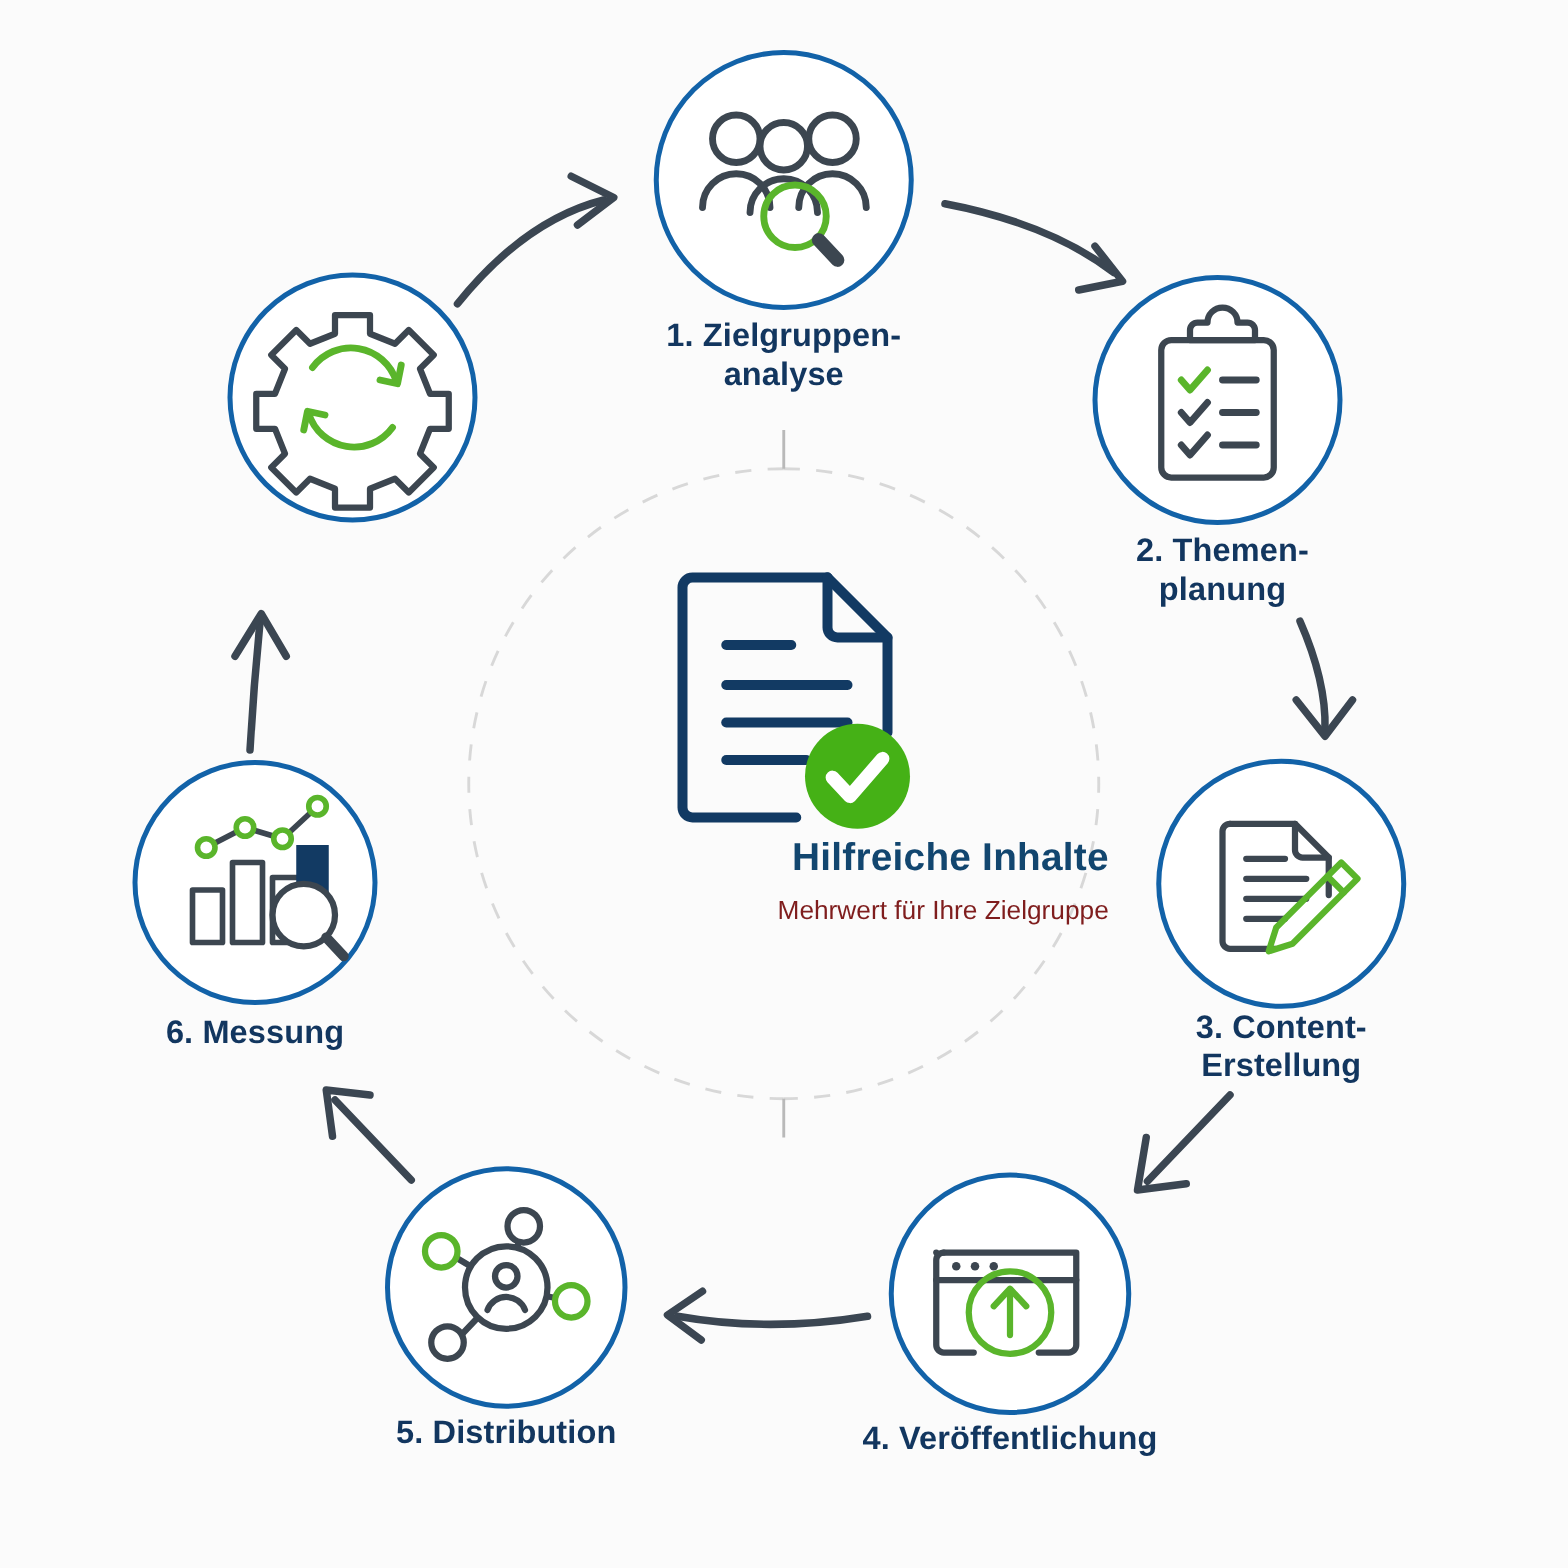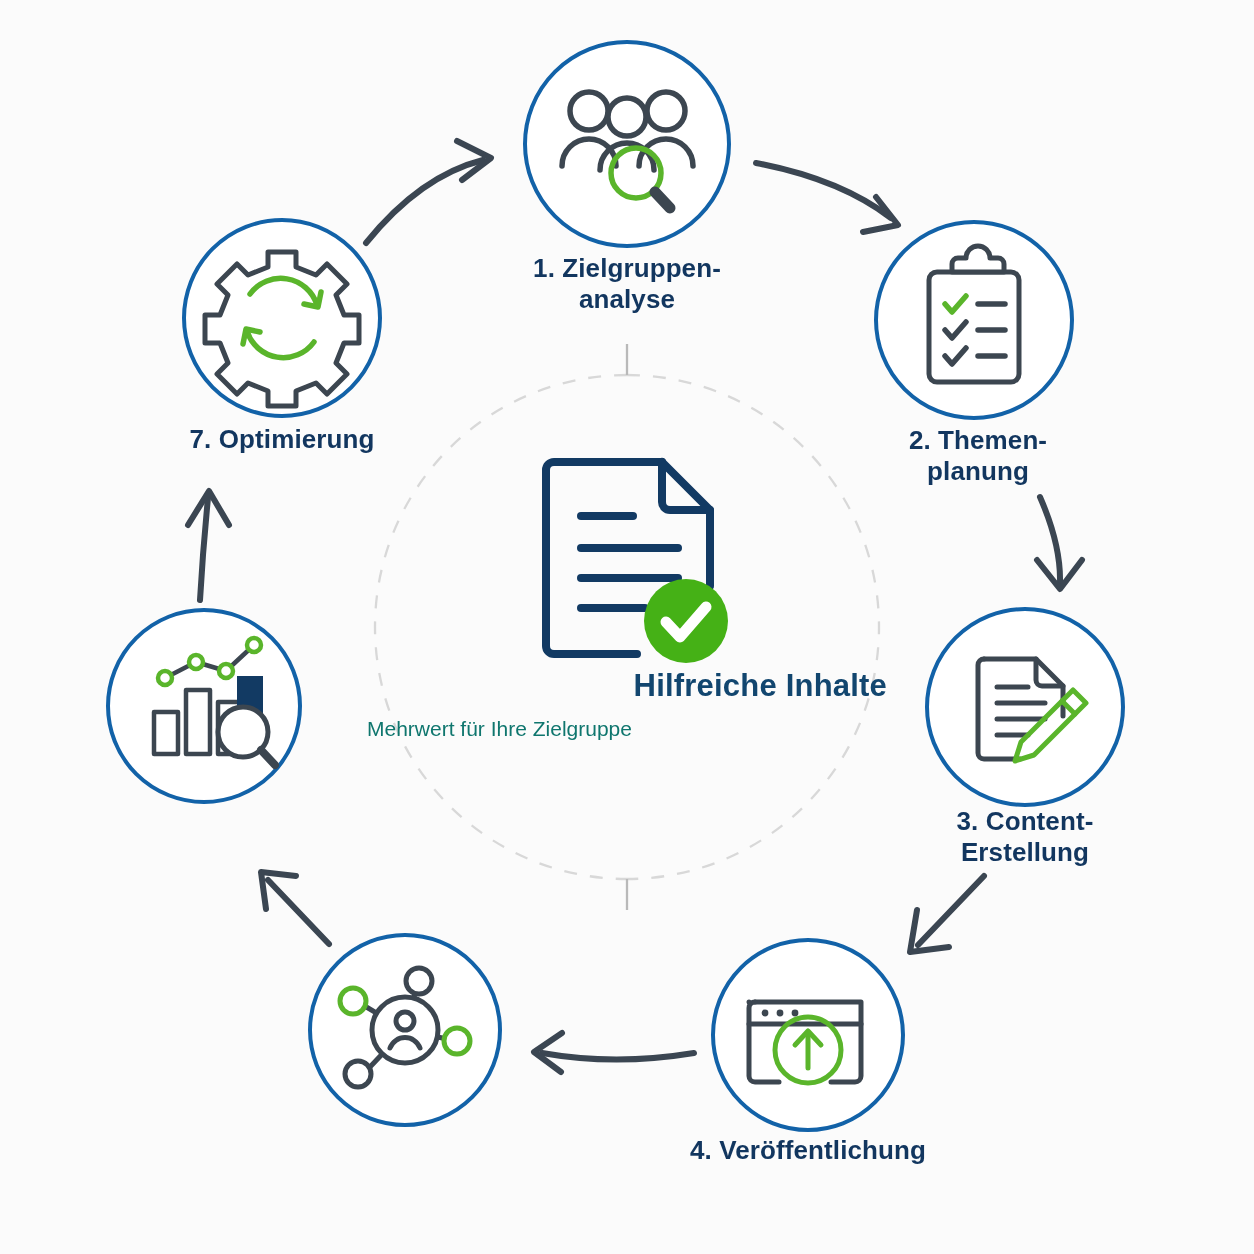--- a/index.html
+++ b/index.html
@@ -49,22 +49,22 @@
     font-family: "Liberation Sans", sans-serif;
     font-weight: bold;
     font-size: 31px;
     letter-spacing: 0.2px;
   }
   .center-sub {
     position: absolute;
     width: 520px;
     left: 367px;
     top: 717px;
-    text-align: left;
-    color: #0f766e;
+    text-align: right;
+    color: #7f1d1d;
     font-family: "Liberation Sans", sans-serif;
     font-weight: normal;
     font-size: 21px;
   }
   .hit {
     position: absolute;
     border-radius: 50%;
   }
 </style>
 </head>
@@ -262,21 +262,22 @@
     </g>
   </svg>
 
   <div class="node-label" style="left:467px; top:253px; width:320px;">1. Zielgruppen-
 analyse</div>
   <div class="node-label" style="left:818px; top:425px; width:320px;">2. Themen-
 planung</div>
   <div class="node-label" style="left:865px; top:806px; width:320px;">3. Content-
 Erstellung</div>
   <div class="node-label" style="left:648px; top:1135px; width:320px;">4. Veröffentlichung</div>
-  <div class="node-label" style="left:122px; top:424px; width:320px;">7. Optimierung</div>
+  <div class="node-label" style="left:245px; top:1130px; width:320px;">5. Distribution</div>
+  <div class="node-label" style="left:44px; top:810px; width:320px;">6. Messung</div>
 
   <div class="center-title">Hilfreiche Inhalte</div>
   <div class="center-sub">Mehrwert für Ihre Zielgruppe</div>
 
   <div class="hit" style="left:525px; top:42px; width:204px; height:204px;"></div>
   <div class="hit" style="left:876px; top:222px; width:196px; height:196px;"></div>
   <div class="hit" style="left:927px; top:609px; width:196px; height:196px;"></div>
   <div class="hit" style="left:713px; top:940px; width:190px; height:190px;"></div>
   <div class="hit" style="left:310px; top:935px; width:190px; height:190px;"></div>
   <div class="hit" style="left:108px; top:610px; width:192px; height:192px;"></div>

